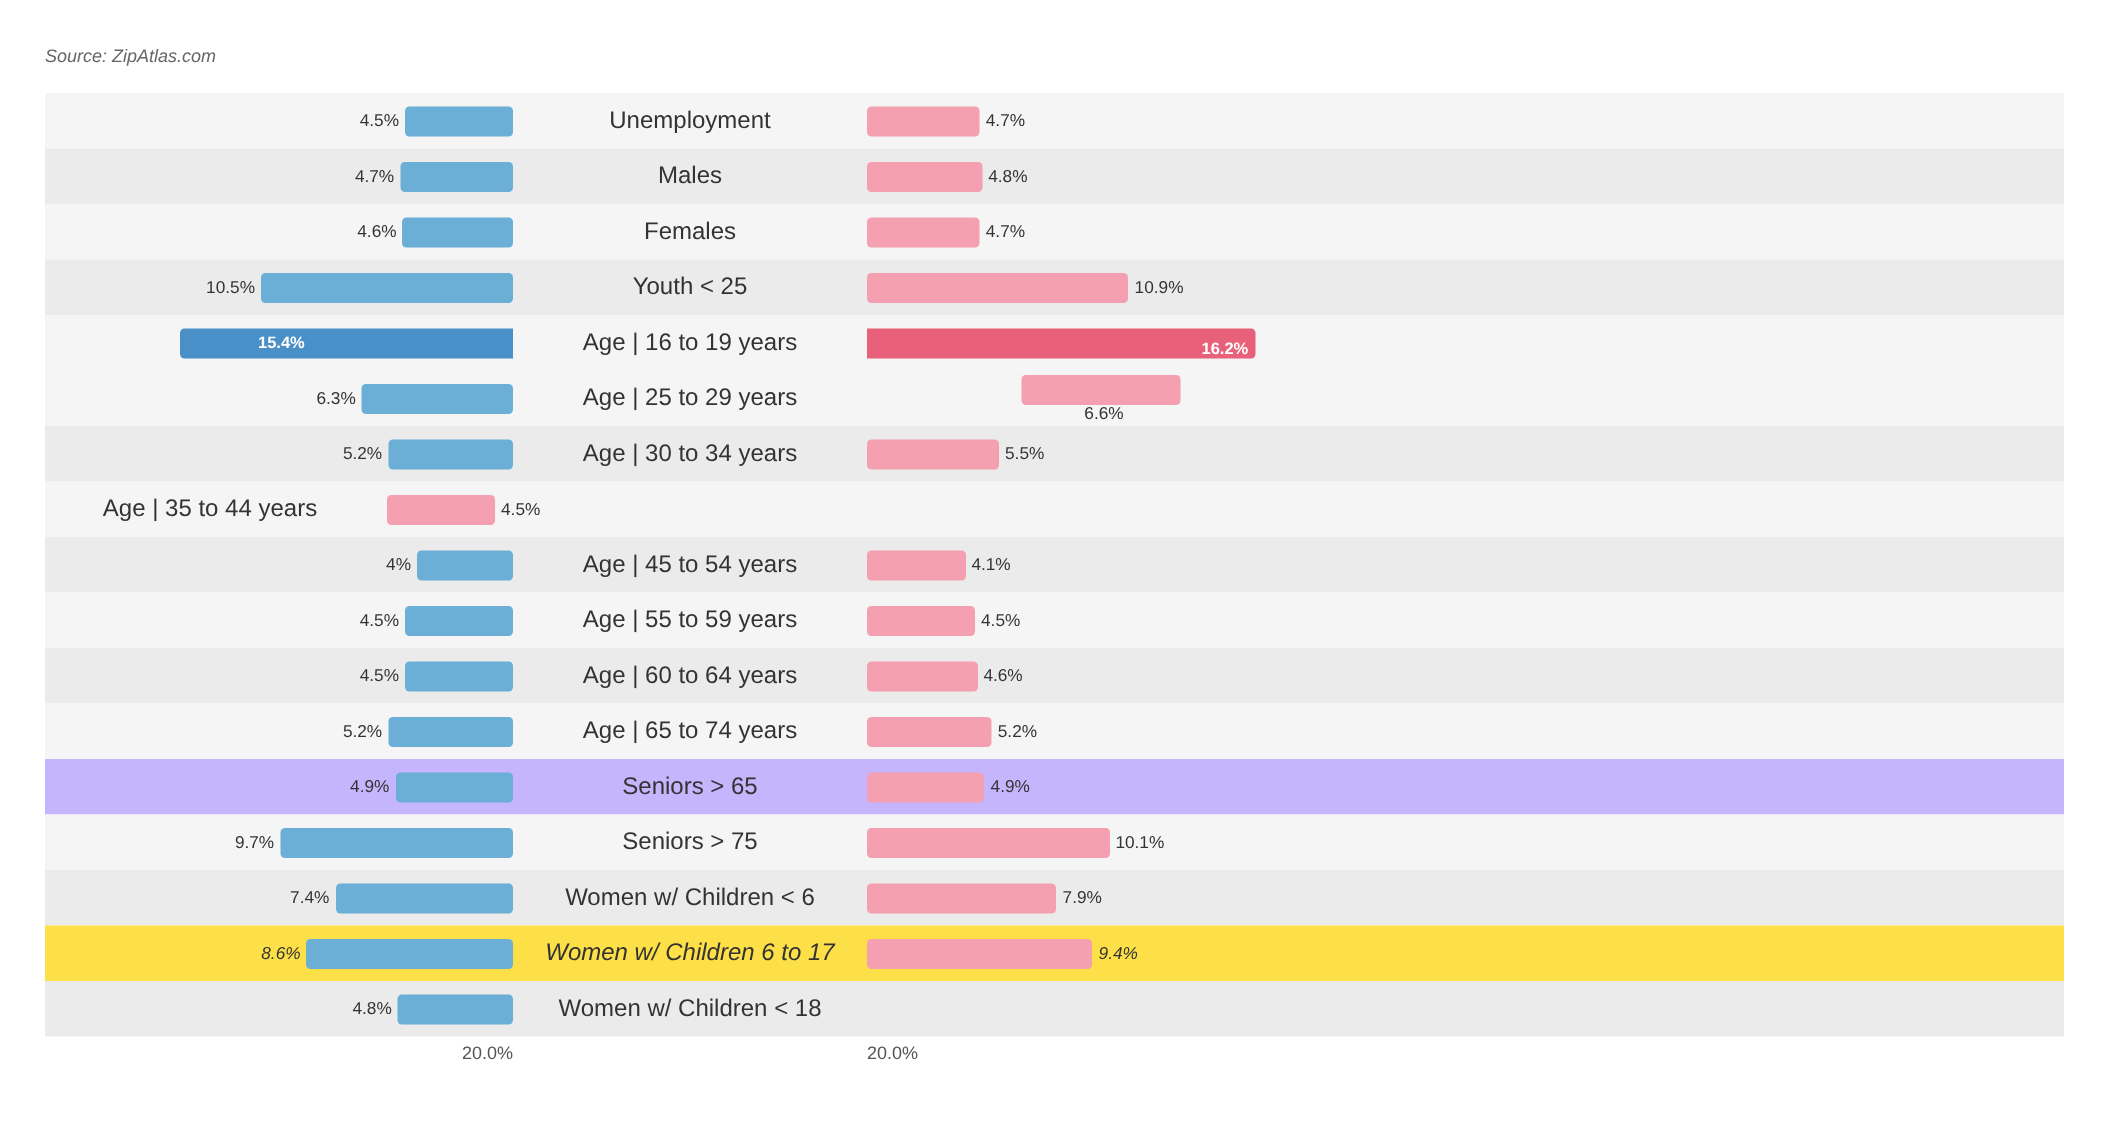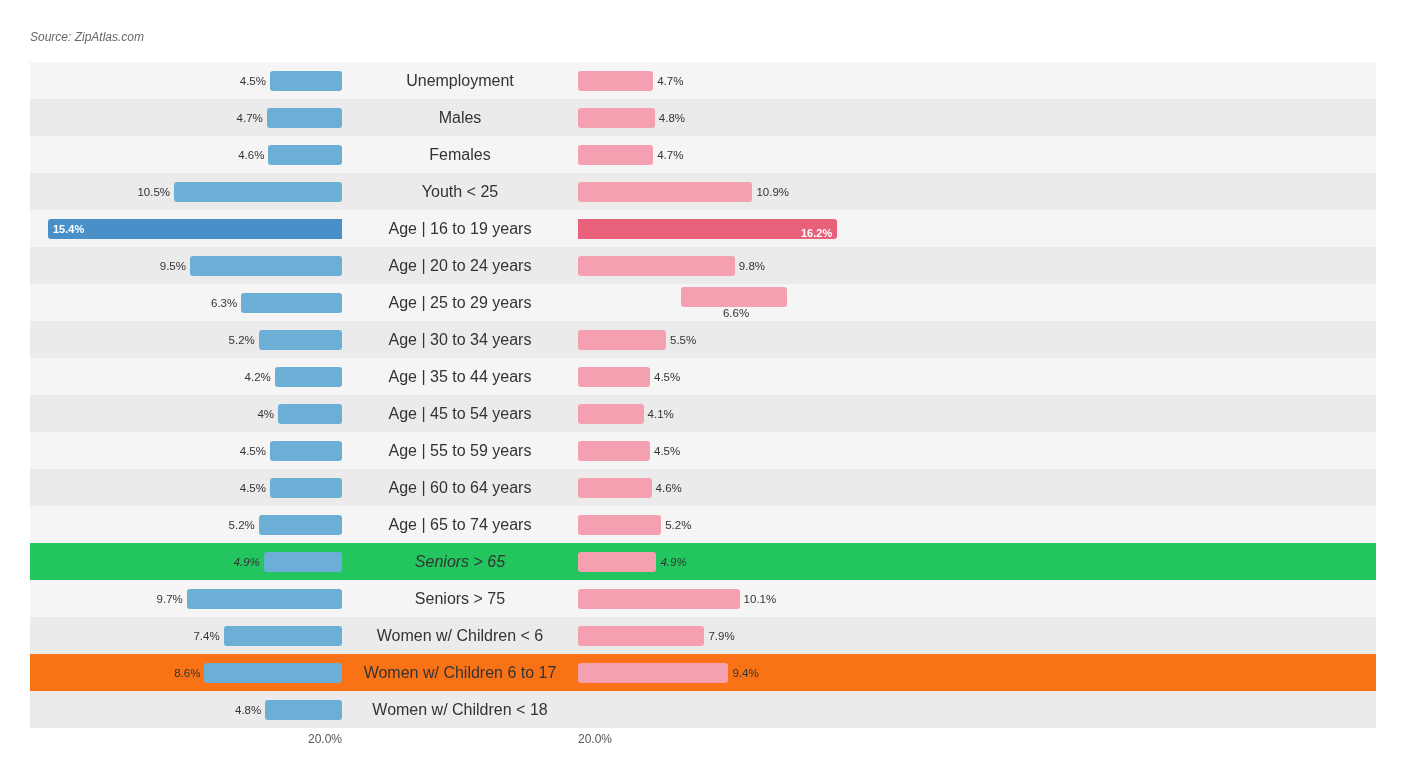--- a/index.html
+++ b/index.html
@@ -206,45 +206,30 @@
     <div class="right-section" style="width:320px;">
       <div class="bar-right" style="width:174.4px; background:#f4a0b0; border-radius:3px;">
         
       </div>
       <span class="value-right">10.9%</span>
     </div>
   </div>
       <div class="row" style="background: rgb(245, 245, 245);">
     <div class="left-section" style="width:320px;">
 
-      <div class="bar-left" style="width:294px; background:#4a90c8; border-radius:3px 0 0 3px;">
+      <div class="bar-left" style="width:222px; background:#4a90c8; border-radius:3px 0 0 3px;padding-left:47px;">
         <span class="value-inside-left">15.4%</span>
       </div>
     </div>
     <div class="label-center" style="width:220px;">Age | 16 to 19 years</div>
     <div class="right-section" style="width:320px;">
       <div class="bar-right" style="width:259.2px; background:#e8607a; border-radius:0 3px 3px 0;">
         <span class="value-inside-right">16.2%</span>
       </div>
 
-    </div>
-  </div>
-      <div class="row" style="background: rgb(235, 235, 235);">
-    <div class="left-section" style="width:320px;">
-      <span class="value-left">9.5%</span>
-      <div class="bar-left" style="width:152px; background:#6baed6; border-radius:3px;">
-        
-      </div>
-    </div>
-    <div class="label-center" style="width:220px;">Age | 20 to 24 years</div>
-    <div class="right-section" style="width:320px;">
-      <div class="bar-right" style="width:156.8px; background:#f4a0b0; border-radius:3px;">
-        
-      </div>
-      <span class="value-right">9.8%</span>
     </div>
   </div>
       <div class="row" style="background: rgb(245, 245, 245);">
     <div class="left-section" style="width:320px;">
       <span class="value-left">6.3%</span>
       <div class="bar-left" style="width:100.8px; background:#6baed6; border-radius:3px;">
         
       </div>
     </div>
     <div class="label-center" style="width:220px;">Age | 25 to 29 years</div>
@@ -264,26 +249,20 @@
     </div>
     <div class="label-center" style="width:220px;">Age | 30 to 34 years</div>
     <div class="right-section" style="width:320px;">
       <div class="bar-right" style="width:88px; background:#f4a0b0; border-radius:3px;">
         
       </div>
       <span class="value-right">5.5%</span>
     </div>
   </div>
       <div class="row" style="background: rgb(245, 245, 245);">
-    <div class="left-section" style="width:320px;">
-      <span class="value-left">4.2%</span>
-      <div class="bar-left" style="width:67.2px; background:#6baed6; border-radius:3px;">
-        
-      </div>
-    </div>
     <div class="label-center" style="width:220px;">Age | 35 to 44 years</div>
     <div class="right-section" style="width:320px;">
       <div class="bar-right" style="width:72px; background:#f4a0b0; border-radius:3px;">
         
       </div>
       <span class="value-right">4.5%</span>
     </div>
   </div>
       <div class="row" style="background: rgb(235, 235, 235);">
     <div class="left-section" style="width:320px;">
@@ -338,21 +317,21 @@
       </div>
     </div>
     <div class="label-center" style="width:220px;">Age | 65 to 74 years</div>
     <div class="right-section" style="width:320px;">
       <div class="bar-right" style="width:83.2px; background:#f4a0b0; border-radius:3px;">
         
       </div>
       <span class="value-right">5.2%</span>
     </div>
   </div>
-      <div class="row" style="background: #22c55e; font-style: italic;">
+      <div class="row" style="background: #c4b5fd;">
     <div class="left-section" style="width:320px;">
       <span class="value-left">4.9%</span>
       <div class="bar-left" style="width:78.4px; background:#6baed6; border-radius:3px;">
         
       </div>
     </div>
     <div class="label-center" style="width:220px;">Seniors &gt; 65</div>
     <div class="right-section" style="width:320px;">
       <div class="bar-right" style="width:78.4px; background:#f4a0b0; border-radius:3px;">
         
@@ -383,21 +362,21 @@
       </div>
     </div>
     <div class="label-center" style="width:220px;">Women w/ Children &lt; 6</div>
     <div class="right-section" style="width:320px;">
       <div class="bar-right" style="width:126.4px; background:#f4a0b0; border-radius:3px;">
         
       </div>
       <span class="value-right">7.9%</span>
     </div>
   </div>
-      <div class="row" style="background: #f97316;">
+      <div class="row" style="background: #fde047; font-style: italic;">
     <div class="left-section" style="width:320px;">
       <span class="value-left">8.6%</span>
       <div class="bar-left" style="width:137.6px; background:#6baed6; border-radius:3px;">
         
       </div>
     </div>
     <div class="label-center" style="width:220px;">Women w/ Children 6 to 17</div>
     <div class="right-section" style="width:320px;">
       <div class="bar-right" style="width:150.4px; background:#f4a0b0; border-radius:3px;">
         

